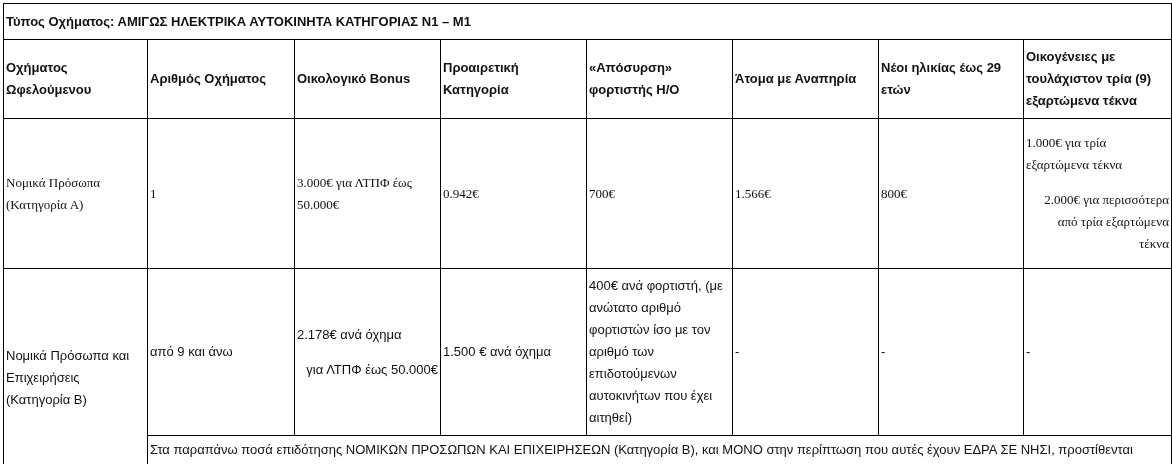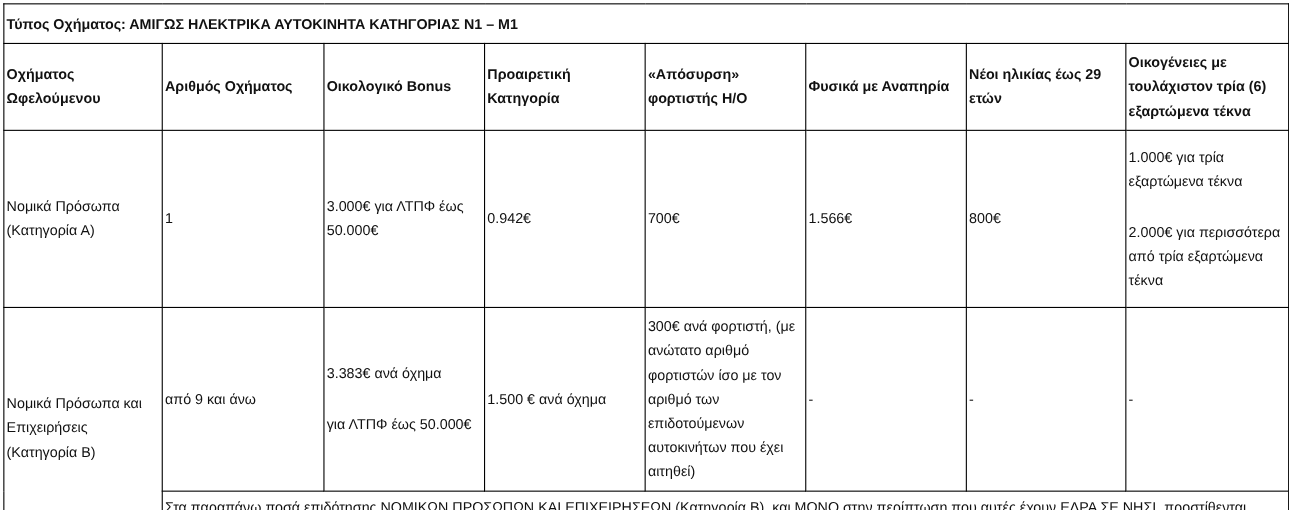--- a/index.html
+++ b/index.html
@@ -35,31 +35,33 @@
       font-weight: bold;
       padding-left: 2px;
     }
     .head-row td {
       height: 78px;
       font-weight: bold;
       line-height: 22px;
     }
     .row-a td {
       height: 132px;
+      font-family: Liberation Serif, serif;
     }
     .row-b td {
       height: 166px;
     }
     .note-row td {
       height: 50px;
       vertical-align: top;
       padding-top: 2px;
     }
     .cell-gap p + p {
-      margin-top: 24px;
+      margin-top: 8px;
+      text-align: right;
     }
     .cat-cell {
       vertical-align: middle;
     }
   </style>
 </head>
 <body>
 
 <table class="subsidy">
   <colgroup>
@@ -76,48 +78,48 @@
     <tr class="title-row">
       <td colspan="8">Τύπος Οχήματος: ΑΜΙΓΩΣ ΗΛΕΚΤΡΙΚΑ ΑΥΤΟΚΙΝΗΤΑ ΚΑΤΗΓΟΡΙΑΣ Ν1 – Μ1</td>
     </tr>
 
     <tr class="head-row">
       <td>Οχήματος Ωφελούμενου</td>
       <td>Αριθμός Οχήματος</td>
       <td>Οικολογικό Bonus</td>
       <td>Προαιρετική Κατηγορία</td>
       <td>«Απόσυρση» φορτιστής Η/Ο</td>
-      <td>Φυσικά με Αναπηρία</td>
+      <td>Άτομα με Αναπηρία</td>
       <td>Νέοι ηλικίας έως 29 ετών</td>
-      <td>Οικογένειες με τουλάχιστον τρία (6) εξαρτώμενα τέκνα</td>
+      <td>Οικογένειες με τουλάχιστον τρία (9) εξαρτώμενα τέκνα</td>
     </tr>
 
     <tr class="row-a">
       <td>Νομικά Πρόσωπα (Κατηγορία Α)</td>
       <td>1</td>
       <td>3.000€ για ΛΤΠΦ έως 50.000€</td>
       <td>0.942€</td>
       <td>700€</td>
       <td>1.566€</td>
       <td>800€</td>
       <td class="cell-gap">
         <p>1.000€ για τρία εξαρτώμενα τέκνα</p>
         <p>2.000€ για περισσότερα από τρία εξαρτώμενα τέκνα</p>
       </td>
     </tr>
 
     <tr class="row-b">
       <td class="cat-cell" rowspan="2">Νομικά Πρόσωπα και Επιχειρήσεις (Κατηγορία Β)</td>
       <td>από 9 και άνω</td>
       <td class="cell-gap">
-        <p>3.383€ ανά όχημα</p>
+        <p>2.178€ ανά όχημα</p>
         <p>για ΛΤΠΦ έως 50.000€</p>
       </td>
       <td>1.500 € ανά όχημα</td>
-      <td>300€ ανά φορτιστή, (με ανώτατο αριθμό φορτιστών ίσο με τον αριθμό των επιδοτούμενων αυτοκινήτων που έχει αιτηθεί)</td>
+      <td>400€ ανά φορτιστή, (με ανώτατο αριθμό φορτιστών ίσο με τον αριθμό των επιδοτούμενων αυτοκινήτων που έχει αιτηθεί)</td>
       <td>-</td>
       <td>-</td>
       <td>-</td>
     </tr>
 
     <tr class="note-row">
       <td colspan="7">Στα παραπάνω ποσά επιδότησης ΝΟΜΙΚΩΝ ΠΡΟΣΩΠΩΝ ΚΑΙ ΕΠΙΧΕΙΡΗΣΕΩΝ (Κατηγορία Β), και ΜΟΝΟ στην περίπτωση που αυτές έχουν ΕΔΡΑ ΣΕ ΝΗΣΙ, προστίθενται επιπλέον 1.000€ ανά όχημα</td>
     </tr>
   </tbody>
 </table>

